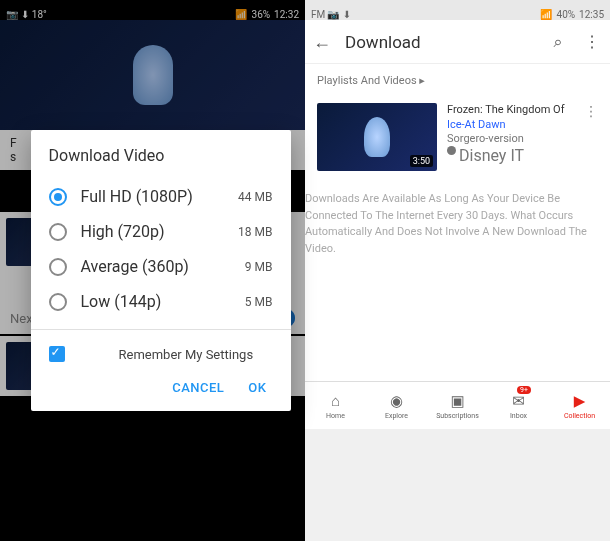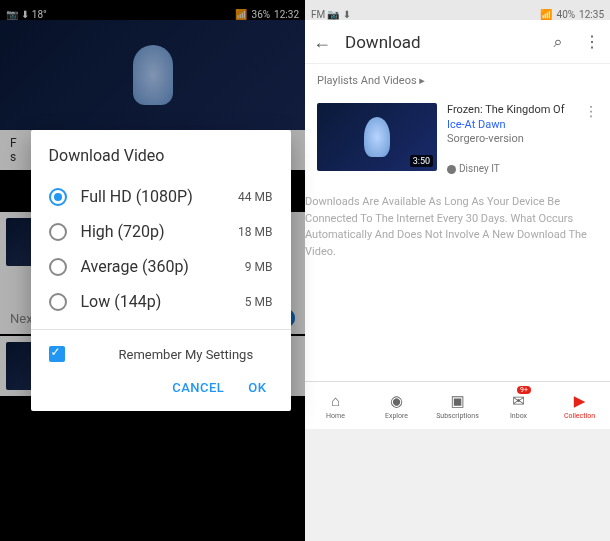--- a/index.html
+++ b/index.html
@@ -45,21 +45,21 @@
 .app-bar .title { flex:1; font-size:17px; color:#333; }
 .app-bar .ico { width:20px; color:#555; cursor:pointer; text-align:center; font-size:16px; }
 .filter-row { padding:10px 12px; font-size:11px; color:#777; }
 .dl-item { display:flex; padding:6px 12px; gap:10px; }
 .dl-thumb { width:120px; height:68px; background:linear-gradient(135deg,#0a1a3a,#1a2a6a); border-radius:2px; position:relative; display:flex; align-items:center; justify-content:center; }
 .dl-thumb .elsa2 { width:26px; height:40px; background:radial-gradient(ellipse,#b8d4ff,#6a9ad4); border-radius:50% 50% 30% 30%; }
 .duration { position:absolute; right:4px; bottom:4px; background:rgba(0,0,0,0.8); color:#fff; font-size:9px; padding:1px 3px; border-radius:2px; }
 .dl-meta { flex:1; font-size:11px; }
 .dl-title { color:#333; line-height:1.3; }
 .dl-sub { color:#2962ff; font-size:11px; margin-top:1px; }
-.dl-chan { color:#777; font-size:10px; margin-top:18px; display:flex; align-items:flex-end; gap:3px; }
+.dl-chan { color:#777; font-size:16px; margin-top:1px; display:flex; align-items:flex-start; gap:3px; }
 .verify { width:9px; height:9px; background:#777; border-radius:50%; display:inline-block; }
 .dl-more { color:#888; font-size:14px; cursor:pointer; }
 .info-text { padding:14px 0; font-size:11px; color:#aaa; line-height:1.5; }
 .spacer { flex:1; }
 .bottom-nav { height:48px; border-top:1px solid #ddd; display:flex; }
 .nav-item { flex:1; display:flex; flex-direction:column; align-items:center; justify-content:center; gap:2px; cursor:pointer; position:relative; }
 .nav-item .ni { font-size:15px; color:#666; }
 .nav-item .nl { font-size:7px; color:#666; }
 .nav-item.active .ni, .nav-item.active .nl { color:#e62117; }
 .badge { position:absolute; top:4px; right:18px; background:#e62117; color:#fff; font-size:7px; padding:0 3px; border-radius:6px; }

